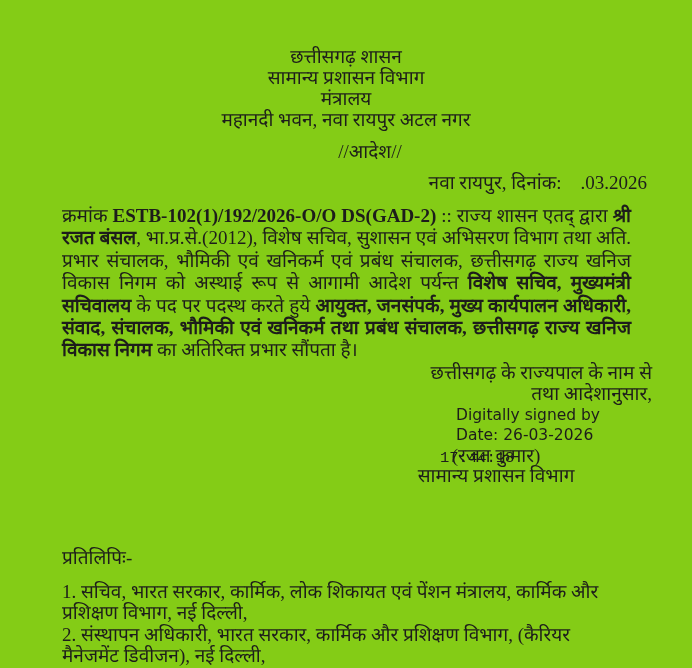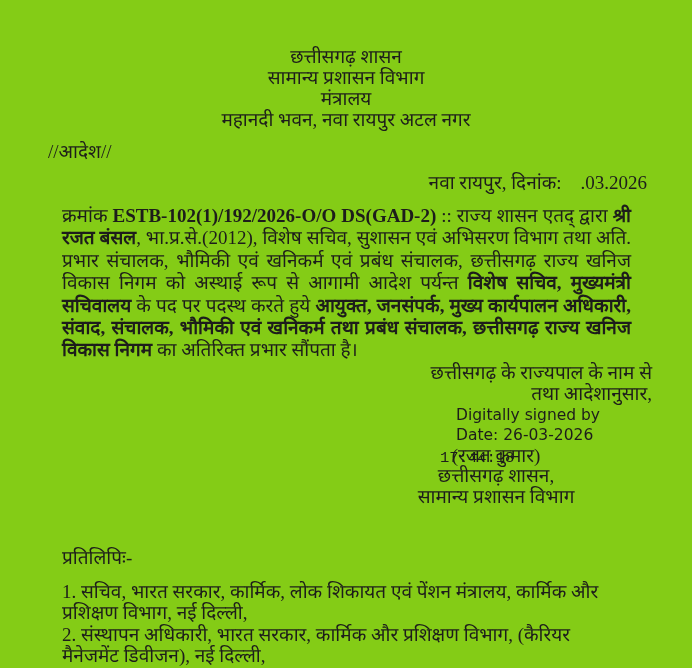--- a/index.html
+++ b/index.html
@@ -23,20 +23,21 @@
     left: 0;
     right: 0;
     text-align: center;
     line-height: 21px;
   }
   .order-title {
     position: absolute;
     top: 141px;
     left: 0;
     right: 0;
+    text-align: center;
     line-height: 21px;
     margin-left: 48px;
   }
   .date-line {
     position: absolute;
     top: 172px;
     right: 45px;
     text-align: right;
     white-space: pre;
     line-height: 22px;
@@ -129,21 +130,20 @@
     </div>
     <div class="digital-stamp">
       <div>Digitally signed by</div>
       <div>Date: 26-03-2026</div>
     </div>
     <div class="overlap-row">
       <span class="overlap-time">17:44:18</span>
       <span class="signatory-name">(रजत कुमार)</span>
     </div>
     <div class="designation-lines">
-      <div>छत्तीसगढ़ शासन,</div>
       <div>सामान्य प्रशासन विभाग</div>
     </div>
   </div>
 
   <div class="endorsement">
     <div>प्रतिलिपिः-</div>
     <div class="copies">
       <div class="copy-item">1. सचिव, भारत सरकार, कार्मिक, लोक शिकायत एवं पेंशन मंत्रालय, कार्मिक और प्रशिक्षण विभाग, नई दिल्ली,</div>
       <div class="copy-item">2. संस्थापन अधिकारी, भारत सरकार, कार्मिक और प्रशिक्षण विभाग, (कैरियर मैनेजमेंट डिवीजन), नई दिल्ली,</div>
     </div>

